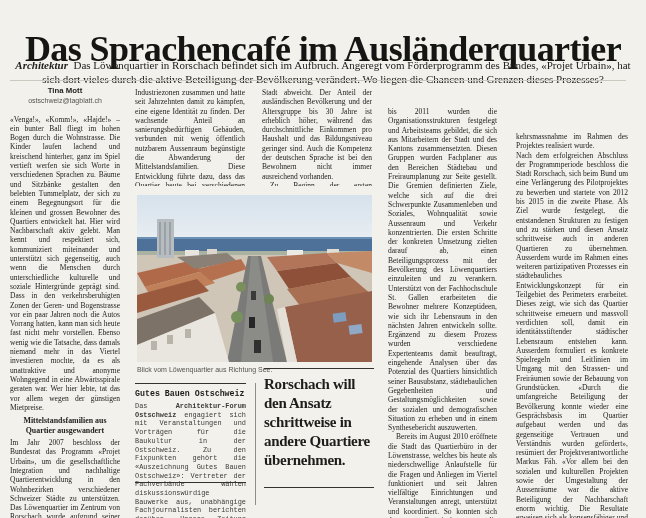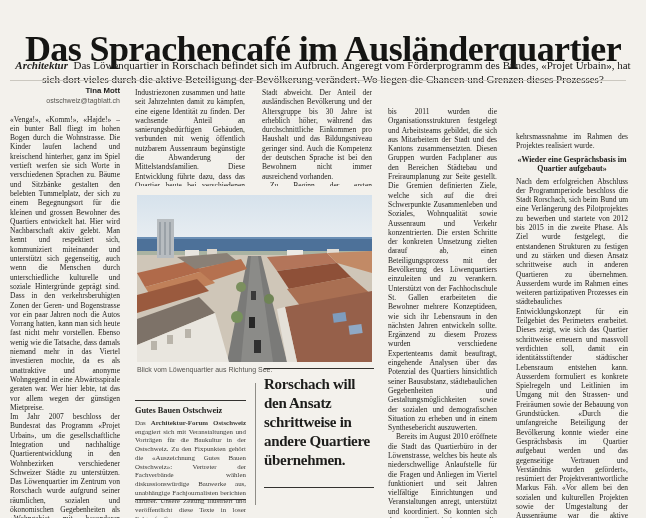--- a/index.html
+++ b/index.html
@@ -14,37 +14,37 @@
   .lead .lead-label{font-weight:700;font-style:italic;}
   .lead-rule{position:absolute;top:80px;left:10px;width:616px;border-top:1px solid #cbc8c0;}
 
   .col{position:absolute;top:88px;font-size:7.5px;line-height:9.3px;text-align:justify;
     overflow:hidden;color:#23221f;}
   .col p{margin:0;}
   .col p.indent{text-indent:8px;}
   .col p + p{margin-top:0;}
   .subhead{font-weight:700;text-align:center;font-size:7.9px;line-height:9.5px;margin:4px 0 3px 0 !important;}
 
-  .byline{margin-bottom:9px;font-family:"Liberation Sans",sans-serif;text-align:right;}
+  .byline{margin-bottom:9px;font-family:"Liberation Sans",sans-serif;text-align:center;}
   .byline .author{font-size:7.8px;font-weight:700;color:#1d1d1b;}
   .byline .email{font-size:7px;color:#56544f;margin-top:1px;}
 
   #col1{left:10px;width:110px;top:86px;height:432px;}
   #col2{left:135px;width:110px;height:98px;}
   #col3{left:262px;width:110px;height:98px;}
   #col4{left:388px;width:109px;height:430px;margin-top:19px;}
   #col5{left:516px;width:112px;height:430px;margin-top:44px;}
 
   .photo-wrap{position:absolute;left:137px;top:195px;width:235px;height:167px;}
   .photo-wrap svg{display:block;}
   .caption{position:absolute;left:137px;top:366px;width:235px;
     font-family:"Liberation Sans",sans-serif;font-size:7px;color:#56544f;}
 
-  .infobox{position:absolute;left:135px;top:400px;width:111px;height:100px;
-    font-family:Liberation Serif, serif;}
+  .infobox{position:absolute;left:135px;top:383px;width:111px;height:100px;
+    font-family:Liberation Mono, monospace;}
   .infobox .rule-top{border-top:1.5px solid #33322f;}
   .infobox .box-title{font-size:8.3px;font-weight:700;color:#1d1d1b;padding:5px 0 4px 0;}
   .infobox .box-text{font-size:6.9px;line-height:8.7px;color:#3c3b38;text-align:justify;}
   .infobox .box-text .bold{font-weight:700;}
   .infobox .box-text .credit{font-style:italic;}
   .infobox .rule-bottom{position:absolute;bottom:0;left:0;width:100%;border-top:1.5px solid #33322f;}
 
   .vrule{position:absolute;left:255px;top:383px;height:122px;border-left:1px solid #8f8d87;}
 
   .pullquote{position:absolute;left:264px;top:368px;width:110px;height:120px;}
@@ -63,20 +63,21 @@
   <p class="lead"><span class="lead-label">Architektur</span>&nbsp;&nbsp;<span>Das Löwenquartier in Rorschach befindet sich im Aufbruch. Angeregt vom Förderprogramm des Bundes, «Projet Urbain», hat sich dort vieles durch die aktive Beteiligung der Bevölkerung verändert. Wo liegen die Chancen und Grenzen dieses Prozesses?</span></p>
 
   <div class="lead-rule"></div>
 
   <div class="col" id="col1">
     <div class="byline">
       <div class="author">Tina Mott</div>
       <div class="email">ostschweiz@tagblatt.ch</div>
     </div>
     <p>«Venga!», «Komm!», «Hajde!» – ein bunter Ball fliegt im hohen Bogen durch die Wohnstrasse. Die Kinder laufen lachend und kreischend hinterher, ganz im Spiel vertieft werfen sie sich Worte in verschiedenen Sprachen zu. Bäume und Sitzbänke gestalten den belebten Tummelplatz, der sich zu einem Begegnungsort für die kleinen und grossen Bewohner des Quartiers entwickelt hat. Hier wird Nachbarschaft aktiv gelebt. Man kennt und respektiert sich, kommuniziert miteinander und unterstützt sich gegenseitig, auch wenn die Menschen durch unterschiedliche kulturelle und soziale Hintergründe geprägt sind. Dass in den verkehrsberuhigten Zonen der Geren- und Bogenstrasse vor ein paar Jahren noch die Autos Vorrang hatten, kann man sich heute fast nicht mehr vorstellen. Ebenso wenig wie die Tatsache, dass damals niemand mehr in das Viertel investieren mochte, da es als unattraktive und anonyme Wohngegend in eine Abwärtsspirale geraten war. Wer hier lebte, tat das vor allem wegen der günstigen Mietpreise.</p>
+    <p class="subhead">Mittelstandsfamilien aus Quartier ausgewandert</p>
     <p>Im Jahr 2007 beschloss der Bundesrat das Programm «Projet Urbain», um die gesellschaftliche Integration und nachhaltige Quartierentwicklung in den Wohnbezirken verschiedener Schweizer Städte zu unterstützen. Das Löwenquartier im Zentrum von Rorschach wurde aufgrund seiner räumlichen, sozialen und ökonomischen Gegebenheiten als «Wohngebiet mit besonderen Herausforderungen» ausgewiesen und vom Bundesamt für Raumentwicklung als leitende Institution dazu eingeladen, an dem Projekt teilzunehmen.</p>
 
   </div>
 
   <div class="col" id="col2">
     <p>Industriezonen zusammen und hatte seit Jahrzehnten damit zu kämpfen, eine eigene Identität zu finden. Der wachsende Anteil an sanierungsbedürftigen Gebäuden, verbunden mit wenig öffentlich nutzbarem Aussenraum begünstigte die Abwanderung der Mittelstandsfamilien. Diese Entwicklung führte dazu, dass das Quartier heute bei verschiedenen demografischen Merkmalen deutlich von der Gesamtsituation der</p>
   </div>
 
   <div class="col" id="col3">
     <p>Stadt abweicht. Der Anteil der ausländischen Bevölkerung und der Altersgruppe bis 30 Jahre ist erheblich höher, während das durchschnittliche Einkommen pro Haushalt und das Bildungsniveau geringer sind. Auch die Kompetenz der deutschen Sprache ist bei den Bewohnern nicht immer ausreichend vorhanden.</p>
@@ -158,17 +159,16 @@
     <div class="rule-bottom"></div>
   </div>
 
   <div class="col" id="col4">
     <p>bis 2011 wurden die Organisationsstrukturen festgelegt und Arbeitsteams gebildet, die sich aus Mitarbeitern der Stadt und des Kantons zusammensetzten. Diesen Gruppen wurden Fachplaner aus den Bereichen Städtebau und Freiraumplanung zur Seite gestellt. Die Gremien definierten Ziele, welche sich auf die drei Schwerpunkte Zusammenleben und Soziales, Wohnqualität sowie Aussenraum und Verkehr konzentrierten. Die ersten Schritte der konkreten Umsetzung zielten darauf ab, einen Beteiligungsprozess mit der Bevölkerung des Löwenquartiers einzuleiten und zu verankern. Unterstützt von der Fachhochschule St. Gallen erarbeiteten die Bewohner mehrere Konzeptideen, wie sich ihr Lebensraum in den nächsten Jahren entwickeln sollte. Ergänzend zu diesem Prozess wurden verschiedene Expertenteams damit beauftragt, eingehende Analysen über das Potenzial des Quartiers hinsichtlich seiner Bausubstanz, städtebaulichen Gegebenheiten und Gestaltungsmöglichkeiten sowie der sozialen und demografischen Situation zu erheben und in einem Synthesebericht auszuwerten.</p>
     <p class="indent">Bereits im August 2010 eröffnete die Stadt das Quartierbüro in der Löwenstrasse, welches bis heute als niederschwellige Anlaufstelle für die Fragen und Anliegen im Viertel funktioniert und seit Jahren vielfältige Einrichtungen und Veranstaltungen anregt, unterstützt und koordiniert. So konnten sich das Quartierfest, die Integrationsprojekte Sprachencafé und Kinderzeit, verschiedene Märkte oder das Strassenfussballturnier inzwischen im Viertel etablieren. Auf der anderen Seite wurden auch die Besitzer der Liegenschaften durch Fragebögen und individuelle Gespräche mit Immobilienexperten aktiv in die Entwicklungsprozesse eingebunden. Im November 2011 erfolgte dann schliesslich die Eröffnung der umgestalteten Gerenstrasse, die als erste bauliche Ver-</p>
   </div>
 
   <div class="col" id="col5">
     <p>kehrsmassnahme im Rahmen des Projektes realisiert wurde.</p>
-    <p class="subhead">«Wieder eine Gesprächsbasis im Quartier aufgebaut»</p>
     <p>Nach dem erfolgreichen Abschluss der Programmperiode beschloss die Stadt Rorschach, sich beim Bund um eine Verlängerung des Pilotprojektes zu bewerben und startete von 2012 bis 2015 in die zweite Phase. Als Ziel wurde festgelegt, die entstandenen Strukturen zu festigen und zu stärken und diesen Ansatz schrittweise auch in anderen Quartieren zu übernehmen. Ausserdem wurde im Rahmen eines weiteren partizipativen Prozesses ein städtebauliches Entwicklungskonzept für ein Teilgebiet des Perimeters erarbeitet. Dieses zeigt, wie sich das Quartier schrittweise erneuern und massvoll verdichten soll, damit ein identitätsstiftender städtischer Lebensraum entstehen kann. Ausserdem formuliert es konkrete Spielregeln und Leitlinien im Umgang mit den Strassen- und Freiräumen sowie der Bebauung von Grundstücken. «Durch die umfangreiche Beteiligung der Bevölkerung konnte wieder eine Gesprächsbasis im Quartier aufgebaut werden und das gegenseitige Vertrauen und Verständnis wurden gefördert», resümiert der Projektverantwortliche Markus Fäh. «Vor allem bei den sozialen und kulturellen Projekten sowie der Umgestaltung der Aussenräume war die aktive Beteiligung der Nachbarschaft enorm wichtig. Die Resultate erweisen sich als konsensfähiger und tiefer in der Bevölkerung verankert, wenn die Anwohner durch transparente Kommunikation und die Möglichkeit, ihre Meinung zu äussern, in den Prozess miteinbezogen werden.» Inzwischen führt die Stadt die Projekte auch ohne Mitfinanzierung von Bund und Kanton im Sinne des «Projet Urbain» weiter, «denn es ist sehr wichtig, dass die Menschen in Rorschach wieder Vertrauen fassen und das Potenzial ihrer Stadt erkennen», sagt Fäh.</p>
   </div>
 
 </div>
 
 </body></html>

